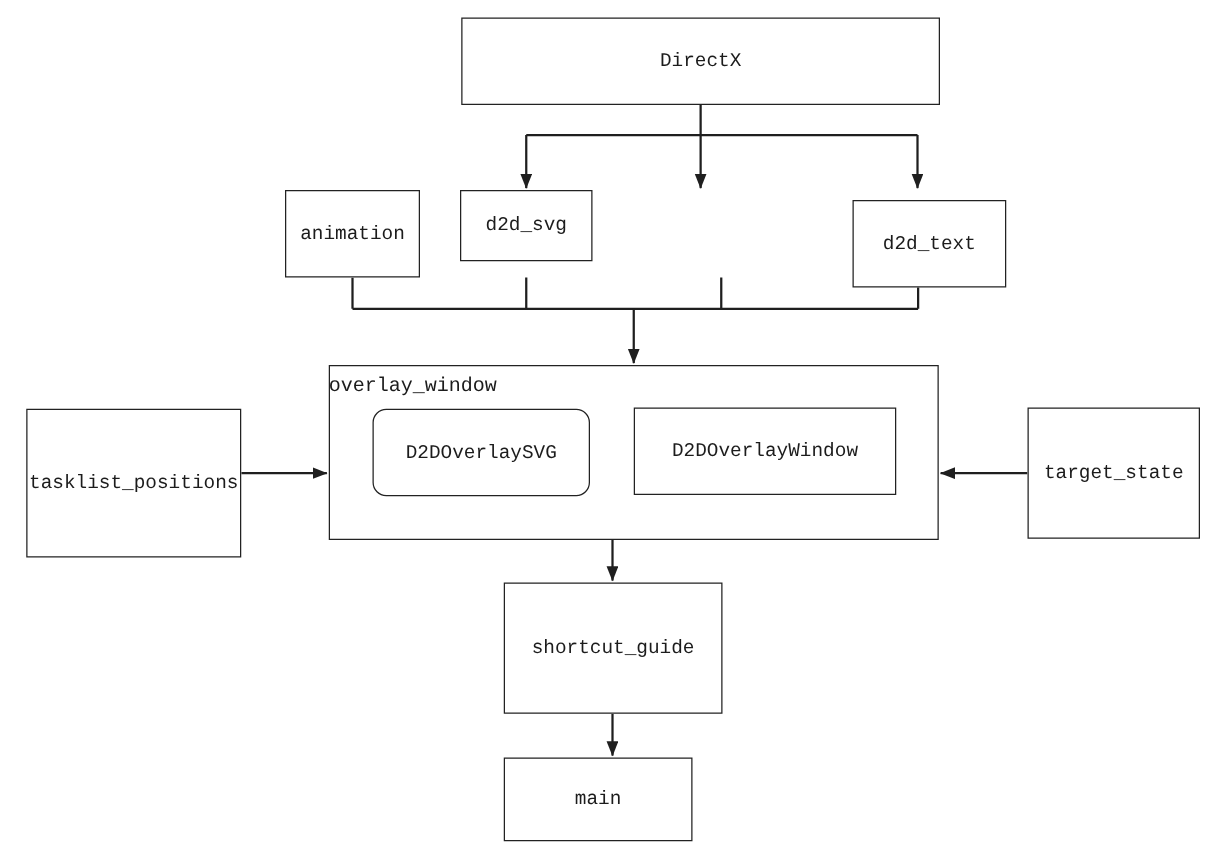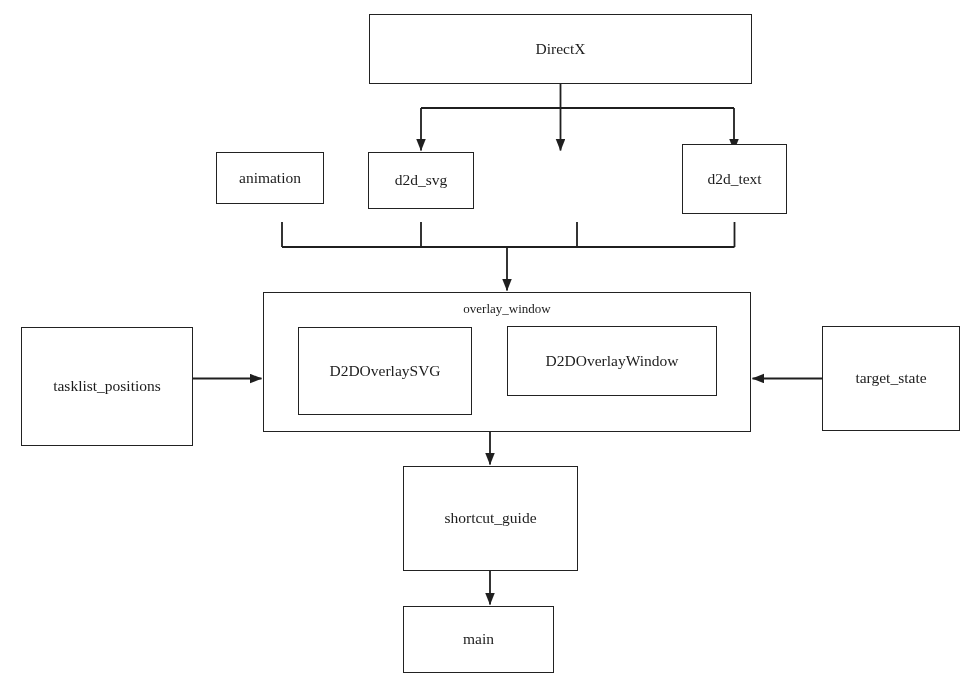--- a/index.html
+++ b/index.html
@@ -5,21 +5,21 @@
   html, body {
     margin: 0;
     padding: 0;
     background: #ffffff;
   }
   .canvas {
     position: relative;
     width: 975px;
     height: 692px;
     background: #ffffff;
-    font-family: Liberation Serif, serif;
+    font-family: Liberation Mono, monospace;
     color: #1c1c1c;
     overflow: hidden;
   }
   .edges {
     position: absolute;
     left: 0;
     top: 0;
     width: 975px;
     height: 692px;
   }
@@ -36,34 +36,33 @@
     white-space: nowrap;
   }
   .container-node {
     position: absolute;
     box-sizing: border-box;
     border: 1.5px solid #222222;
     background: #ffffff;
   }
   .container-title {
     position: absolute;
-    text-align: center;
-    font-size: 13px;
+    font-size: 16px;
     line-height: 18px;
     white-space: nowrap;
   }
   
   #n-directx            { left: 369px; top: 14px;  width: 383px; height: 70px; }
-  #n-animation          { left: 216px; top: 152px; width: 108px; height: 52px; }
+  #n-animation          { left: 228px; top: 152px; width: 108px; height: 70px; }
   #n-d2d-svg            { left: 368px; top: 152px; width: 106px; height: 57px; }
   #n-d2d-window         { left: 506px; top: 152px; width: 142px; height: 70px; }
-  #n-d2d-text           { left: 682px; top: 144px; width: 105px; height: 70px; }
+  #n-d2d-text           { left: 682px; top: 160px; width: 123px; height: 70px; }
   #n-overlay-window     { left: 263px; top: 292px; width: 488px; height: 140px; }
   #n-overlay-title      { left: 263px; top: 300px; width: 488px; }
-  #n-d2doverlaysvg      { left: 298px; top: 327px; width: 174px; height: 88px; }
+  #n-d2doverlaysvg      { left: 298px; top: 327px; width: 174px; height: 70px; border-radius: 11px; }
   #n-d2doverlaywindow   { left: 507px; top: 326px; width: 210px; height: 70px; }
   #n-tasklist-positions { left: 21px;  top: 327px; width: 172px; height: 119px; }
   #n-target-state       { left: 822px; top: 326px; width: 138px; height: 105px; }
   #n-shortcut-guide     { left: 403px; top: 466px; width: 175px; height: 105px; }
   #n-main               { left: 403px; top: 606px; width: 151px; height: 67px; }
 </style>
 </head>
 <body>
 
 <div class="canvas">

